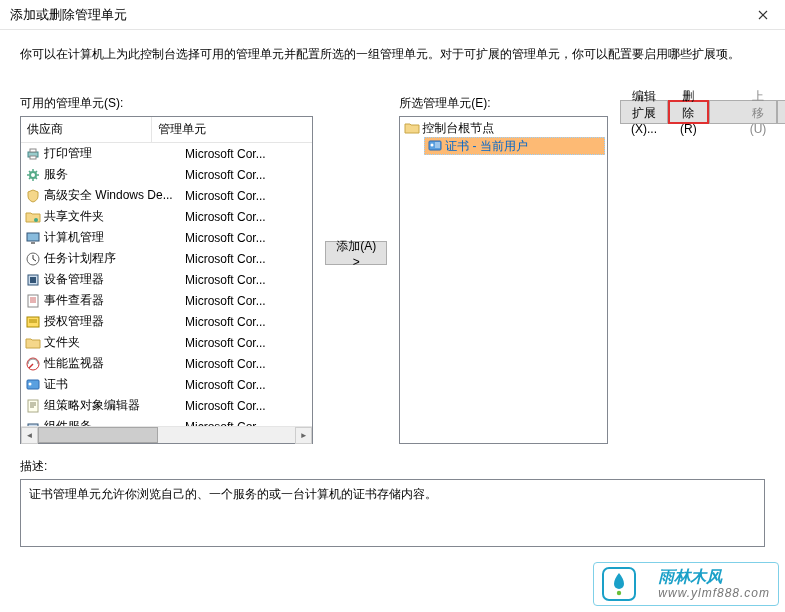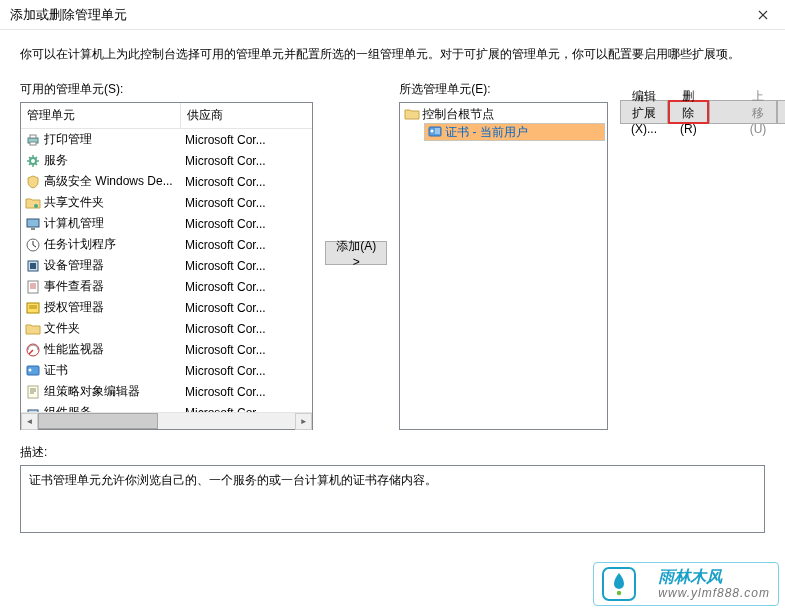--- a/index.html
+++ b/index.html
@@ -11,21 +11,21 @@
 
 .content { padding: 16px 20px 10px 20px; }
 .desc-top { margin-bottom: 18px; }
 
 .main-row { display: flex; gap: 12px; align-items: flex-start; }
 .left-col { width: 302px; }
 .mid-col { width: 62px; display: flex; align-items: flex-end; justify-content: center; padding-top: 160px; }
 .right-col { width: 215px; }
 .btn-col { width: 145px; display: flex; flex-direction: column; gap: 6px; padding-top: 19px; }
 
-.section-label { margin-bottom: 4px; }
+.section-label { margin-bottom: 4px; margin-top: 14px; }
 
 .list-box { border: 1px solid #828790; height: 328px; background: #fff; overflow: hidden; }
 .list-header { display: flex; background: #fff; border-bottom: 1px solid #e5e5e5; }
 .list-header .col { padding: 4px 6px; border-right: 1px solid #e5e5e5; font-weight: normal; position: relative; }
 .list-header .col:last-child { border-right: none; }
 .list-header .col1 { width: 160px; }
 .list-header .col2 { flex: 1; }
 .list-body { overflow-y: scroll; height: 302px; }
 .list-body::-webkit-scrollbar { width: 17px; }
 .list-body::-webkit-scrollbar-track { background: #f0f0f0; }
@@ -84,22 +84,22 @@
 
 <div class="content">
   <div class="desc-top">你可以在计算机上为此控制台选择可用的管理单元并配置所选的一组管理单元。对于可扩展的管理单元，你可以配置要启用哪些扩展项。</div>
 
   <div class="main-row">
 
     <div class="left-col">
       <div class="section-label">可用的管理单元(S):</div>
       <div class="list-box">
         <div class="list-header">
+          <div class="col col2">供应商</div>
           <div class="col col1">管理单元</div>
-          <div class="col col2">供应商</div>
         </div>
         <div class="list-body" id="available-body">
             <div class="list-row">
               <div class="cell cell1">
                 <span class="icon">
                   <svg width="16" height="16" viewBox="0 0 16 16">
                     <rect x="3" y="6" width="10" height="5" fill="#9cc" stroke="#488"></rect>
                     <rect x="5" y="3" width="6" height="3" fill="#fff" stroke="#888"></rect>
                     <rect x="5" y="10" width="6" height="3" fill="#fff" stroke="#888"></rect>
                   </svg>

